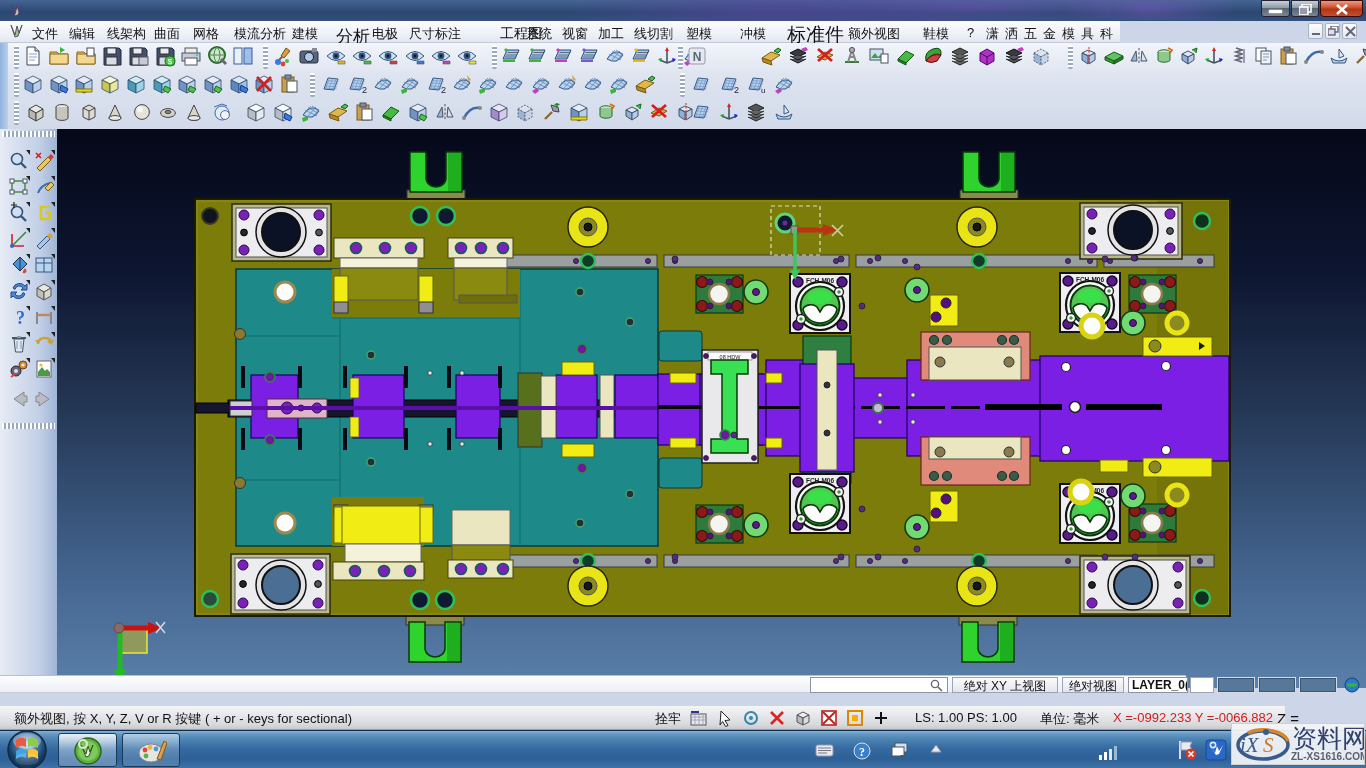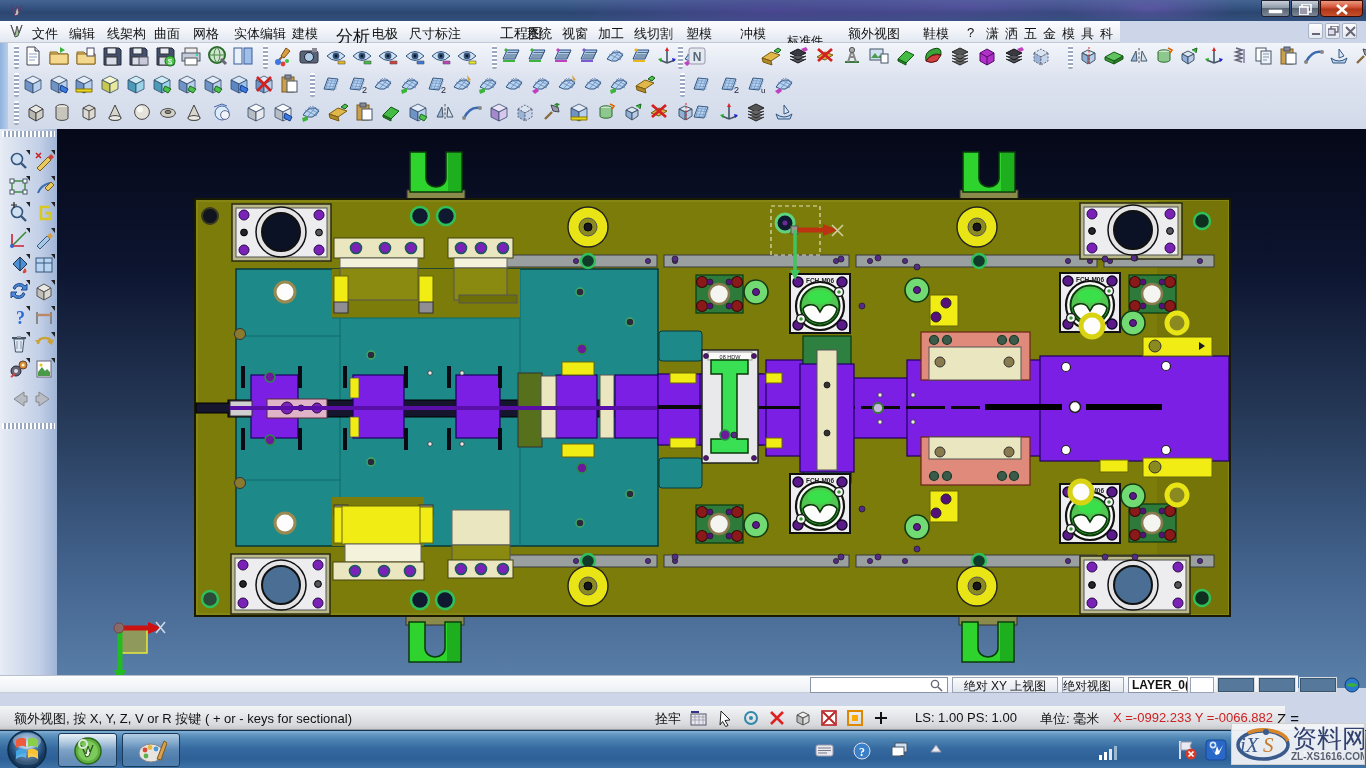--- a/index.html
+++ b/index.html
@@ -28,33 +28,33 @@
 </div>
 <div class="abs" style="left:0;top:21px;width:1120px;height:22px;background:linear-gradient(180deg,#fbfcfe,#eef1f7 60%,#e2e7f0);border-bottom:1px solid #c2cad8">
     <svg class="abs" style="left:9px;top:2px" width="16" height="17">
       <path d="M2 2l4 12 3-1 4-11-3 8-2-7-2 9z" fill="#9ec49a" stroke="#555" stroke-width="1"></path>
     </svg>
     <span class="abs" style="left:32px;top:4px;font-size:13px;color:#111">文件</span>
     <span class="abs" style="left:69px;top:4px;font-size:13px;color:#111">编辑</span>
     <span class="abs" style="left:107px;top:4px;font-size:13px;color:#111">线架构</span>
     <span class="abs" style="left:154px;top:4px;font-size:13px;color:#111">曲面</span>
     <span class="abs" style="left:193px;top:4px;font-size:13px;color:#111">网格</span>
-    <span class="abs" style="left:234px;top:4px;font-size:13px;color:#111">实体编辑</span>
+    <span class="abs" style="left:234px;top:4px;font-size:13px;color:#111">模流分析</span>
     <span class="abs" style="left:292px;top:4px;font-size:13px;color:#111">建模</span>
     <span class="abs" style="left:336px;top:4px;font-size:17px;color:#111">分析</span>
     <span class="abs" style="left:372px;top:4px;font-size:13px;color:#111">电极</span>
     <span class="abs" style="left:409px;top:4px;font-size:13px;color:#111">尺寸标注</span>
     <span class="abs" style="left:500px;top:4px;font-size:14px;color:#111">工程图</span>
     <span class="abs" style="left:526px;top:4px;font-size:13px;color:#111">系统</span>
     <span class="abs" style="left:562px;top:4px;font-size:13px;color:#111">视窗</span>
     <span class="abs" style="left:598px;top:4px;font-size:13px;color:#111">加工</span>
     <span class="abs" style="left:634px;top:4px;font-size:13px;color:#111">线切割</span>
     <span class="abs" style="left:686px;top:4px;font-size:13px;color:#111">塑模</span>
     <span class="abs" style="left:740px;top:4px;font-size:13px;color:#111">冲模</span>
-    <span class="abs" style="left:787px;top:12px;font-size:12px;color:#111">标准件</span>
+    <span class="abs" style="left:787px;top:1px;font-size:19px;color:#111">标准件</span>
     <span class="abs" style="left:848px;top:4px;font-size:13px;color:#111">额外视图</span>
     <span class="abs" style="left:923px;top:4px;font-size:13px;color:#111">鞋模</span>
     <span class="abs" style="left:967px;top:4px;font-size:13px;color:#111">?</span>
     <span class="abs" style="left:986px;top:4px;font-size:13px;color:#111;letter-spacing:6px">潇洒五金模具科技</span>
     <div class="abs" style="left:1308px;top:2px;width:15px;height:16px;background:linear-gradient(180deg,#fdfdfe,#e4e8f0);border:1px solid #aab4c4;border-radius:2px">
       <div class="abs" style="left:3px;top:9px;width:8px;height:2px;background:#667"></div>
     </div>
     <div class="abs" style="left:1325px;top:2px;width:15px;height:16px;background:linear-gradient(180deg,#fdfdfe,#e4e8f0);border:1px solid #aab4c4;border-radius:2px">
       <svg class="abs" style="left:2px;top:2px" width="11" height="11">
         <rect x="3" y="0" width="7" height="6" fill="none" stroke="#667" stroke-width="1.4"></rect>
@@ -1151,28 +1151,28 @@
       </svg></div>
     <div class="abs" style="left:26px;top:229px;width:0;height:0;border-left:4px solid transparent;border-top:5px solid #222"></div>
     <div class="abs" style="left:51px;top:229px;width:0;height:0;border-left:4px solid transparent;border-top:5px solid #222"></div>
     <div style="position:absolute;left:8px;top:259px"><svg width="22" height="22" viewBox="0 0 22 22">
         <path d="M16 4L6 11l10 7v-4h3v-6h-3z" fill="#b8bcc4" stroke="#888"></path>
       </svg></div>
     <div style="position:absolute;left:33px;top:259px"><svg width="22" height="22" viewBox="0 0 22 22">
         <path d="M6 4l10 7-10 7v-4H3v-6h3z" fill="#b8bcc4" stroke="#888"></path>
       </svg></div>
   </div>
-<div class="abs" style="left:0;top:675px;width:1298px;height:18px;background:linear-gradient(180deg,#fcfdfe,#eceff5);border-top:1px solid #b8c0cc;border-bottom:1px solid #c8ccd4">
+<div class="abs" style="left:0;top:675px;width:1186px;height:18px;background:linear-gradient(180deg,#fcfdfe,#eceff5);border-top:1px solid #b8c0cc;border-bottom:1px solid #c8ccd4">
     <div class="abs" style="left:810px;top:1px;width:138px;height:16px;background:#fff;border:1px solid #8a94a4"></div>
     <svg class="abs" style="left:930px;top:3px" width="13" height="13">
       <circle cx="5" cy="5" r="3.6" fill="none" stroke="#667" stroke-width="1.4"></circle>
       <path d="M8 8l4 4" stroke="#667" stroke-width="1.6"></path>
     </svg>
     <div class="abs" style="left:952px;top:1px;width:106px;height:16px;background:linear-gradient(180deg,#fafbfc,#e2e6ee);border:1px solid #9aa4b4;font-size:12px;text-align:center;color:#111">绝对 XY 上视图</div>
-    <div class="abs" style="left:1062px;top:1px;width:62px;height:16px;background:linear-gradient(180deg,#fafbfc,#e2e6ee);border:1px solid #9aa4b4;font-size:12px;color:#111">绝对视图</div>
+    <div class="abs" style="left:1062px;top:1px;width:62px;height:16px;background:linear-gradient(180deg,#fafbfc,#e2e6ee);border:1px solid #9aa4b4;font-size:12px;text-align:center;color:#111">绝对视图</div>
     <div class="abs" style="left:1128px;top:1px;width:60px;height:16px;background:#fff;border:1px solid #8a94a4;font-size:12px;font-weight:bold;color:#111;padding-left:3px;overflow:hidden">LAYER_0(</div>
     <div class="abs" style="left:1190px;top:1px;width:24px;height:16px;background:#fff;border:1px solid #9aa4b4"></div>
     <div class="abs" style="left:1217px;top:1px;width:38px;height:16px;background:#56789a;border:1px solid #d8dde4;box-shadow:inset 0 0 0 1px #3a556e"></div>
     <div class="abs" style="left:1258px;top:1px;width:38px;height:16px;background:#56789a;border:1px solid #d8dde4;box-shadow:inset 0 0 0 1px #3a556e"></div>
     <div class="abs" style="left:1299px;top:1px;width:38px;height:16px;background:#56789a;border:1px solid #d8dde4;box-shadow:inset 0 0 0 1px #3a556e"></div>
     <svg class="abs" style="left:1344px;top:1px" width="16" height="16">
       <circle cx="8" cy="8" r="7" fill="#2a7ad0"></circle>
       <path d="M2 8q6-4 12 0q-6 4-12 0" fill="#3ab03a"></path>
       <circle cx="8" cy="8" r="7" fill="none" stroke="#14406a"></circle>
     </svg>

